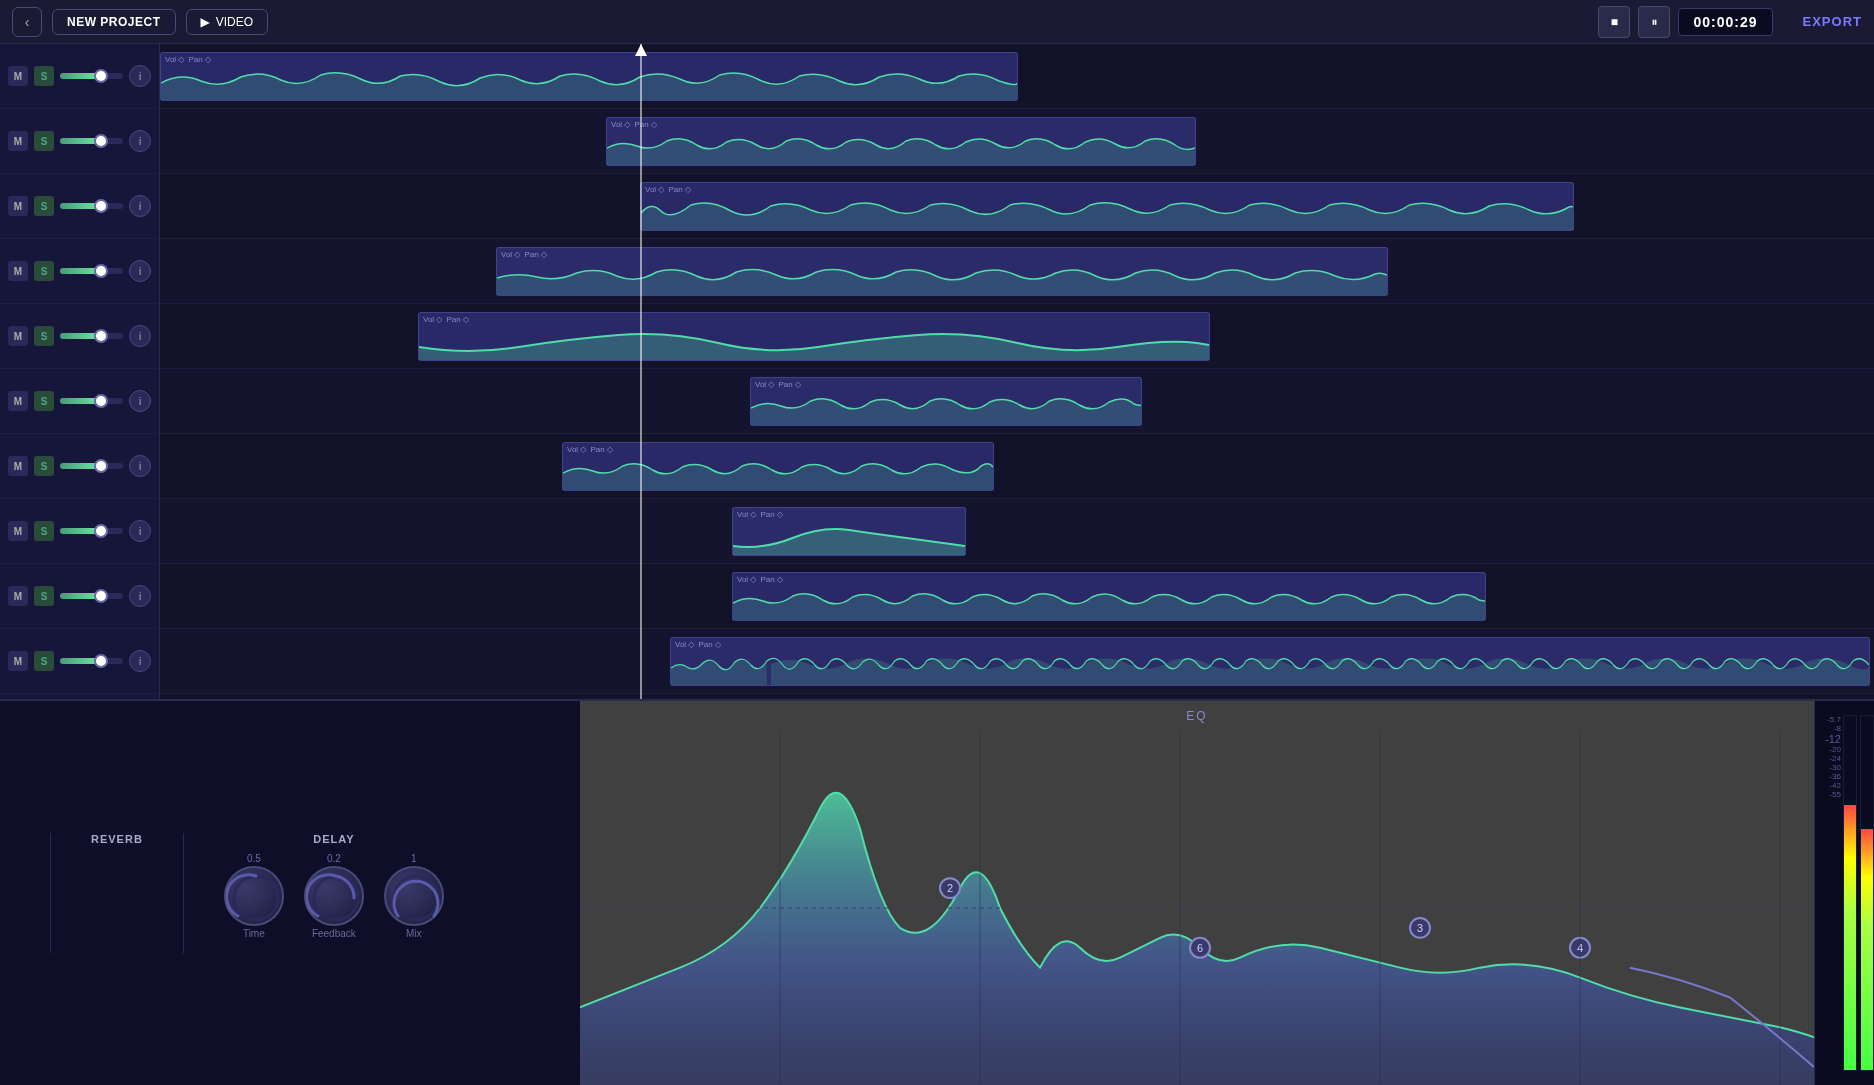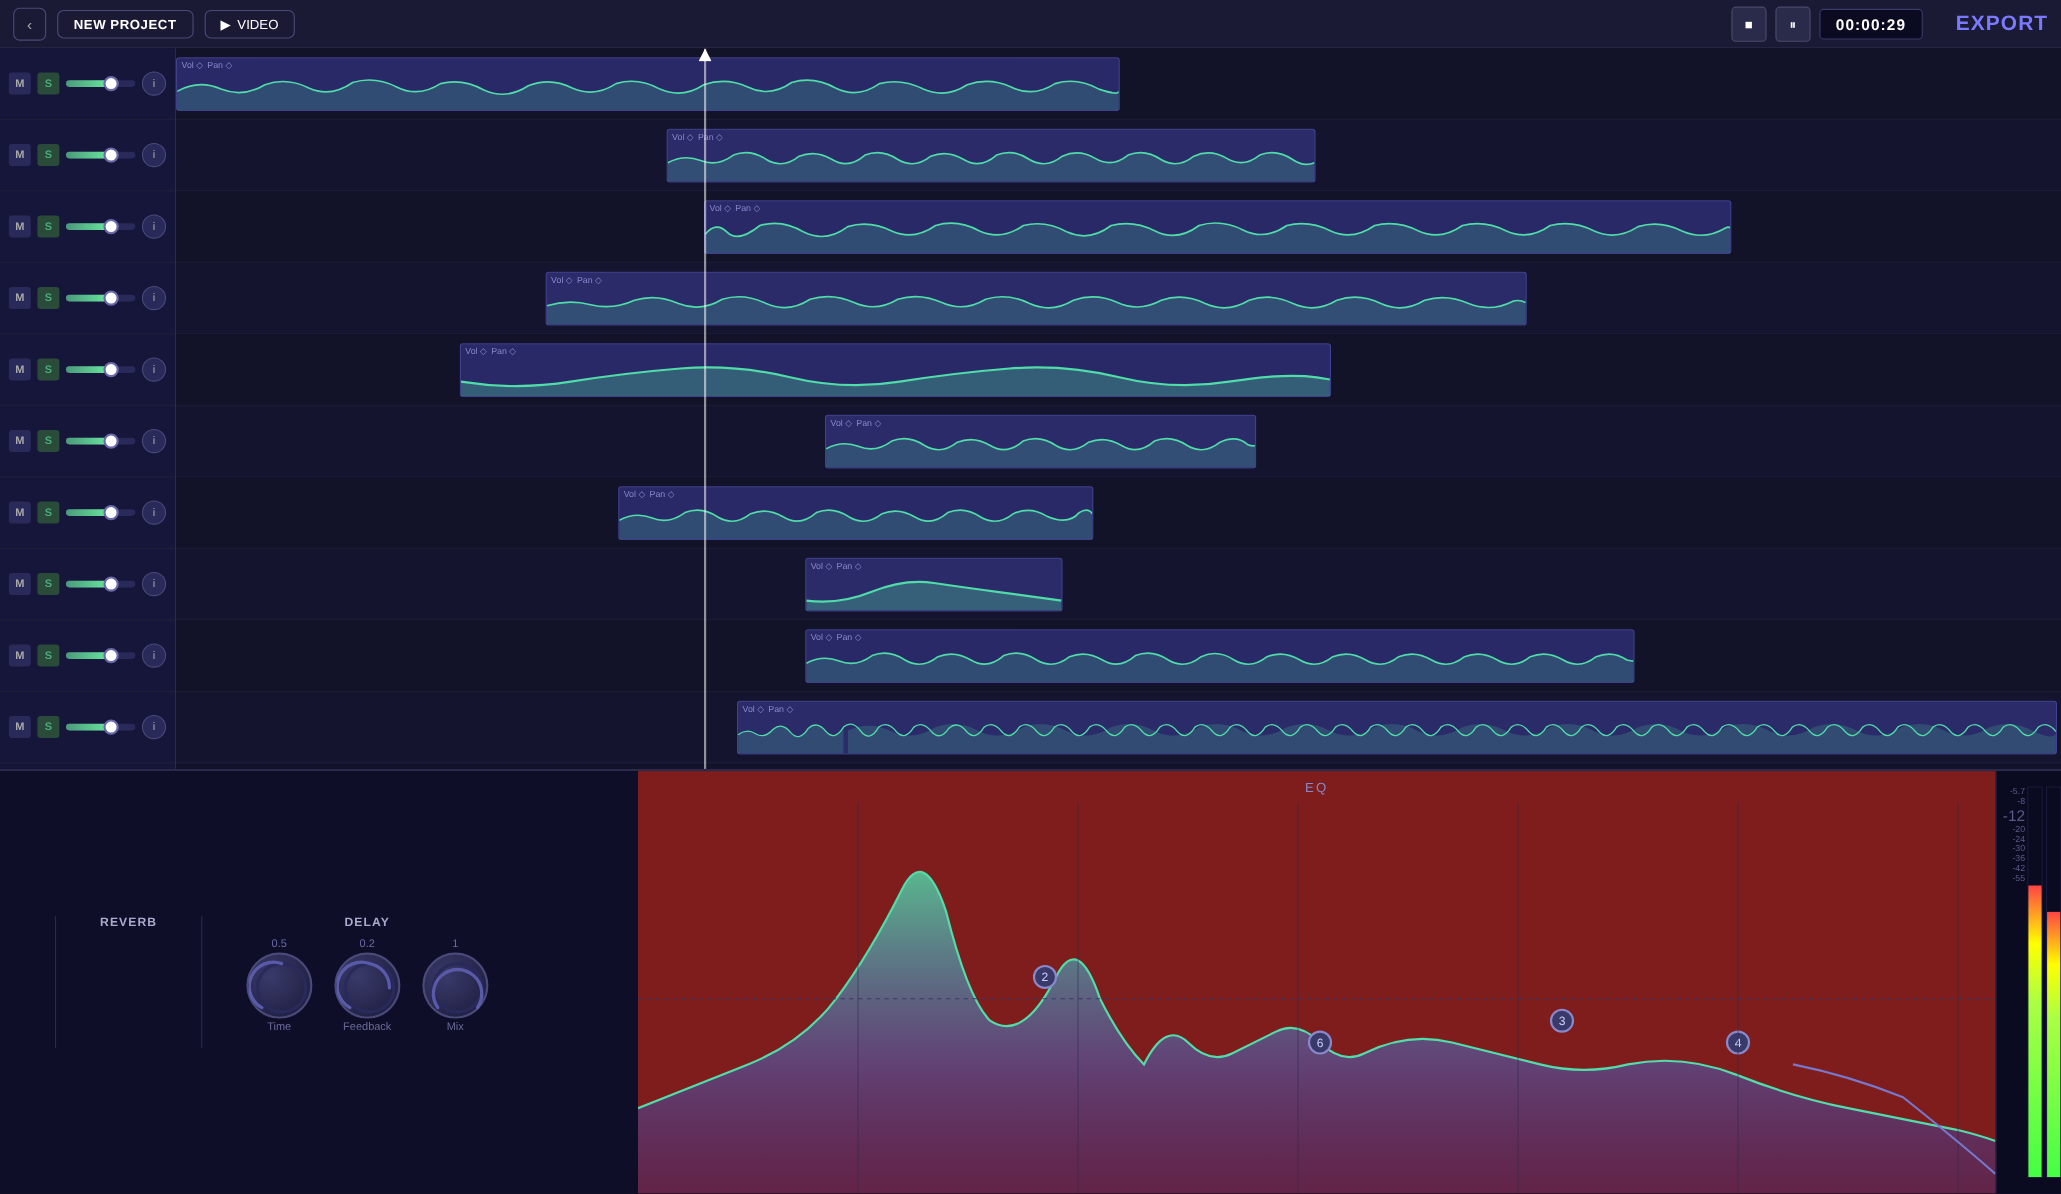--- a/index.html
+++ b/index.html
@@ -73,21 +73,21 @@
       border-radius: 4px;
       padding: 5px 14px;
       font-size: 14px;
       font-weight: bold;
       letter-spacing: 1px;
       color: #fff;
     }
     .export-btn {
       margin-left: 20px;
       color: #7a7aff;
-      font-size: 19px;
+      font-size: 13px;
       font-weight: bold;
       letter-spacing: 1px;
       cursor: pointer;
       background: none;
       border: none;
     }
 
     
     .track-area {
       display: flex;
@@ -274,21 +274,21 @@
     .knob-wrapper {
       position: relative;
       display: flex;
       flex-direction: column;
       align-items: center;
     }
 
     
     .eq-panel {
       flex: 1;
-      background: #7f1d1d;
+      background: #404040;
       position: relative;
       padding: 10px;
     }
     .eq-title {
       position: absolute;
       top: 8px;
       left: 50%;
       transform: translateX(-50%);
       font-size: 12px;
       color: #8888cc;
@@ -697,21 +697,21 @@
     </svg>
   </div>
 
   <div class="vu-panel">
     <div style="display:flex;flex-direction:column;width:100%;height:100%;align-items:center;gap:0;">
       <div style="display:flex;width:100%;height:100%;gap:2px;align-items:flex-end;">
 
         <div style="display:flex;flex-direction:column;justify-content:flex-start;height:100%;padding:4px 0;align-items:flex-end;min-width:20px;">
           <span style="font-size:8px;color:#5a5a8a;">-5.7</span>
           <span style="font-size:8px;color:#5a5a8a;">-8</span>
-          <span style="font-size:14px;color:#5a5a8a;">-12</span>
+          <span style="font-size:11px;color:#5a5a8a;">-12</span>
           <span style="font-size:8px;color:#5a5a8a;">-20</span>
           <span style="font-size:8px;color:#5a5a8a;">-24</span>
           <span style="font-size:8px;color:#5a5a8a;">-30</span>
           <span style="font-size:8px;color:#5a5a8a;">-36</span>
           <span style="font-size:8px;color:#5a5a8a;">-42</span>
           <span style="font-size:8px;color:#5a5a8a;">-55</span>
         </div>
 
         <div style="display:flex;gap:3px;height:100%;align-items:flex-end;padding: 4px 0;">
           <div style="width:14px;height:100%;background:#0a0a20;position:relative;border:1px solid #1a1a3a;">

